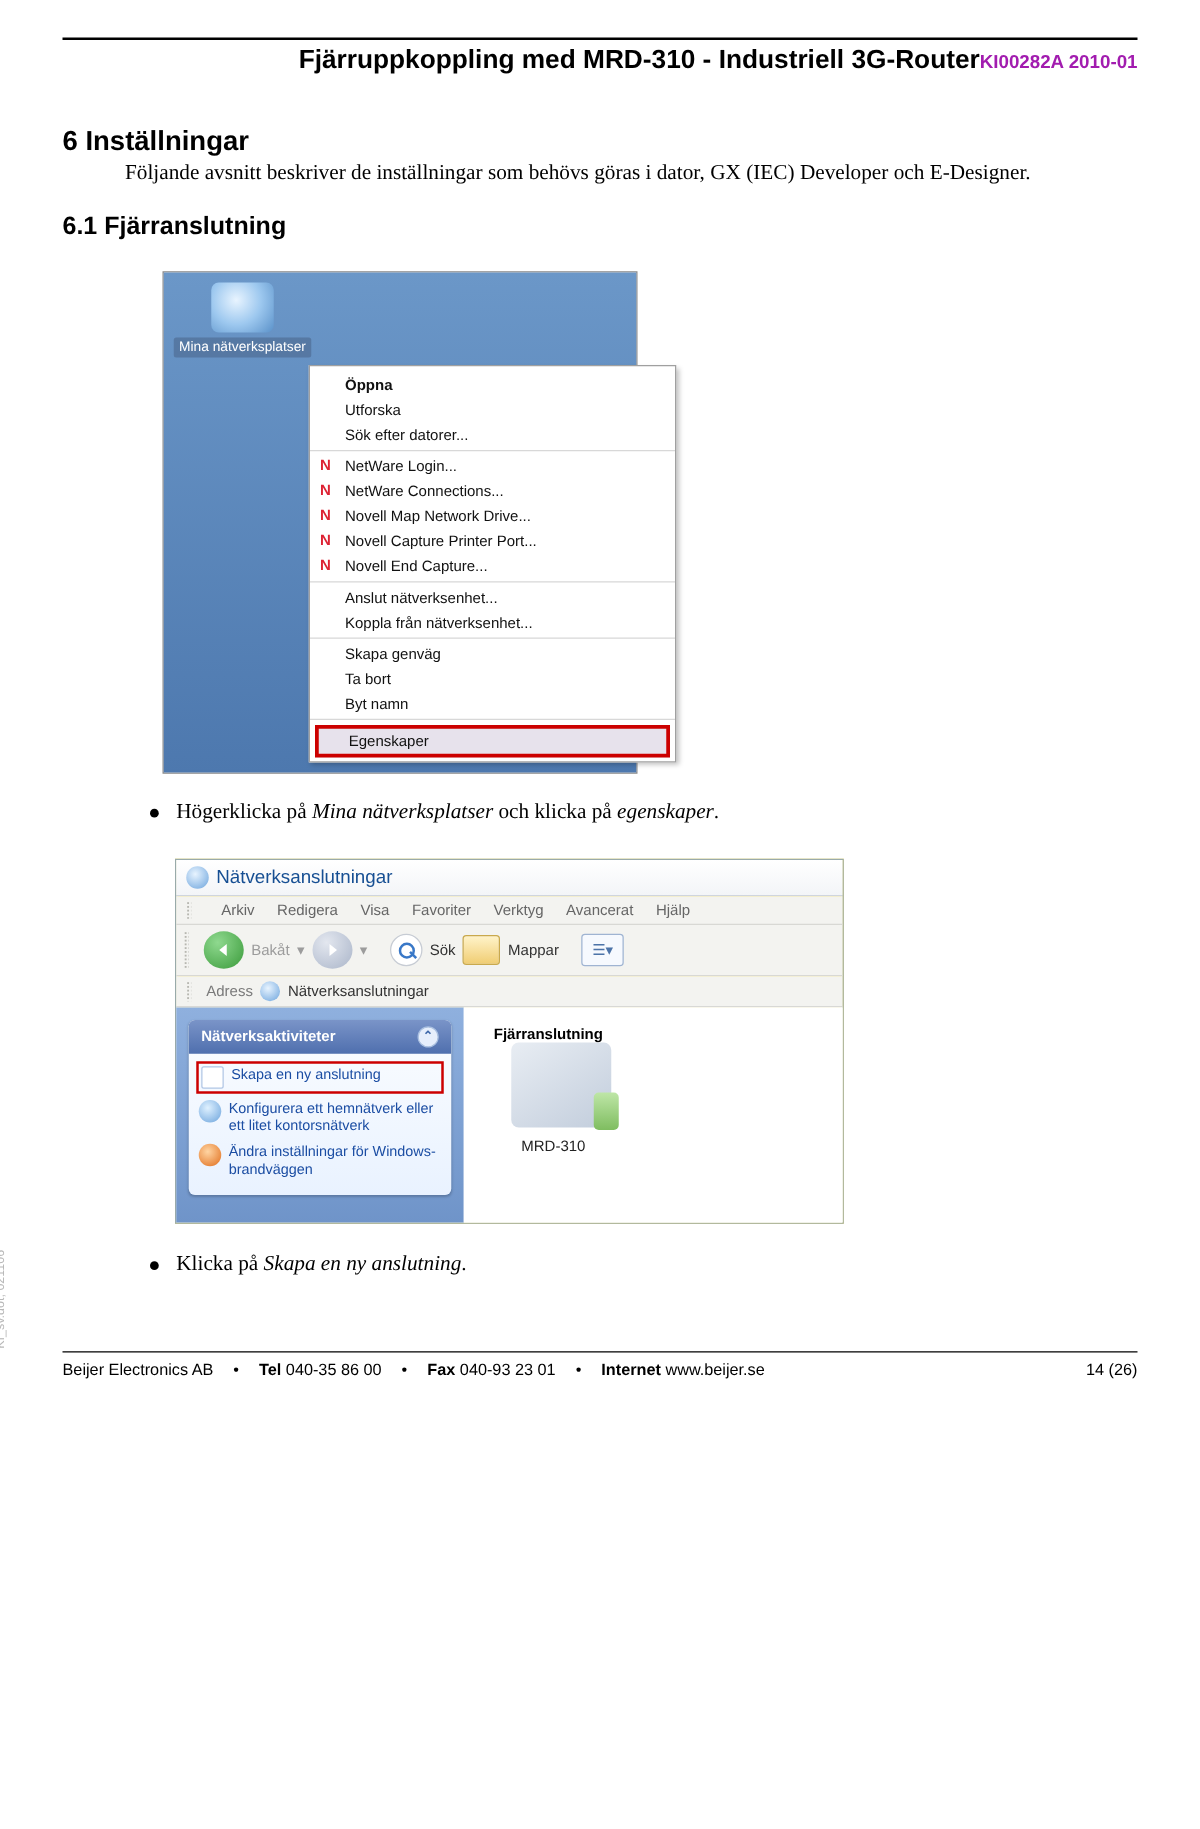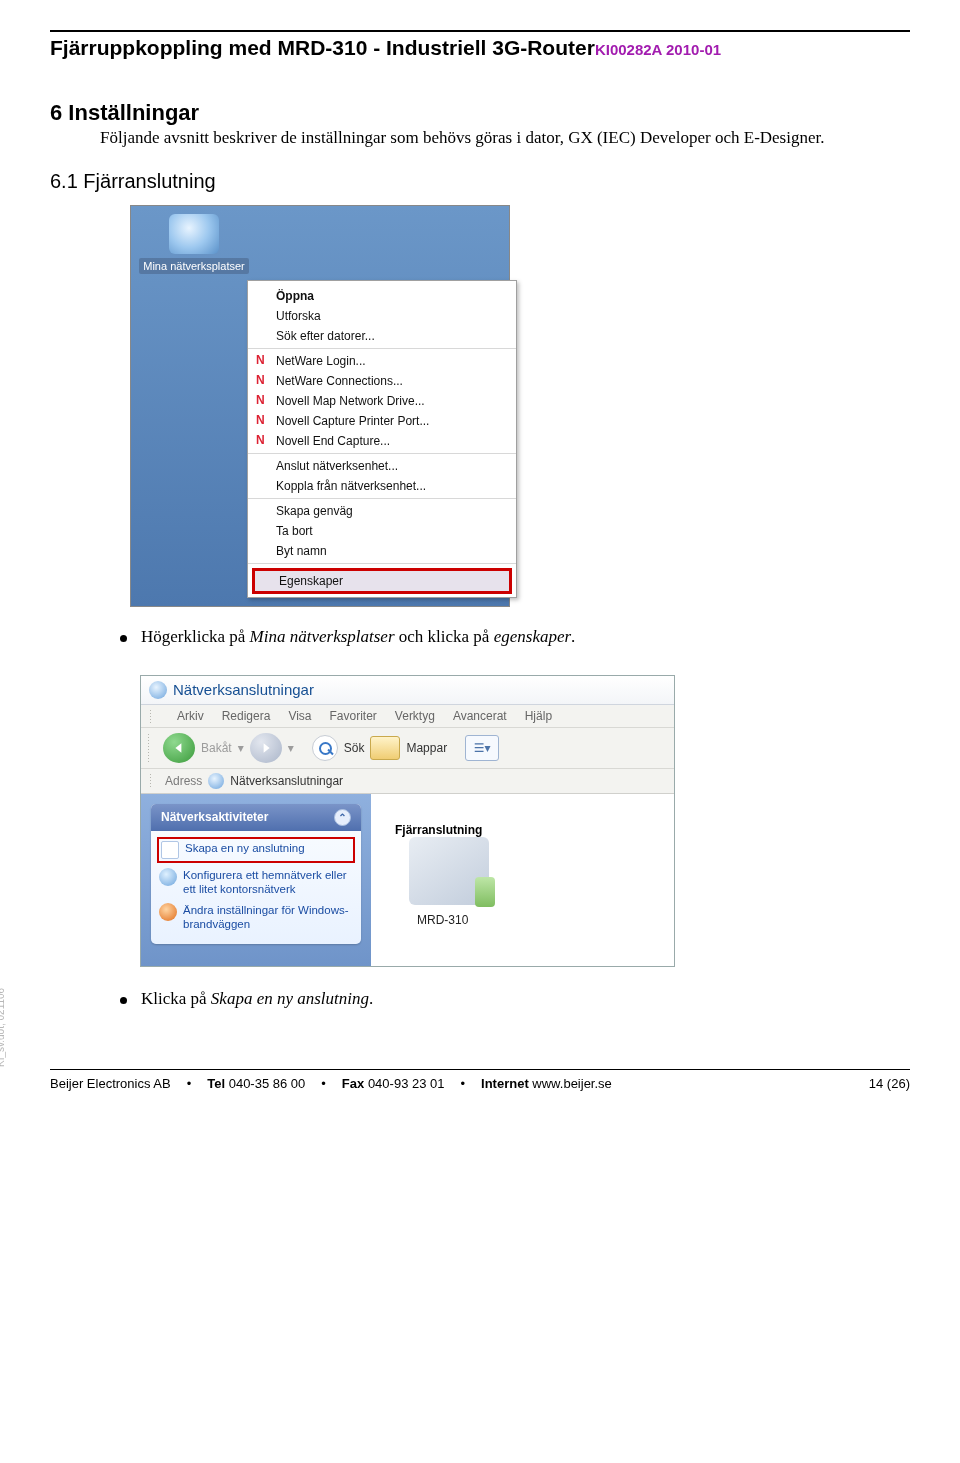--- a/index.html
+++ b/index.html
@@ -11,21 +11,21 @@
     margin: 0 auto;
     padding: 30px 50px 20px 50px;
     position: relative;
   }
   .header-line {
     border-top: 2px solid #000;
     margin-bottom: 4px;
   }
   .header {
     display: flex;
-    justify-content: flex-start;
+    justify-content: flex-end;
     align-items: baseline;
     margin-bottom: 8px;
   }
   .header-title {
     font-weight: bold;
     font-size: 21px;
   }
   .header-code {
     font-weight: bold;
     font-size: 15px;
@@ -37,23 +37,23 @@
     margin-top: 40px;
   }
   .body-text {
     font-family: Garamond, "Times New Roman", serif;
     font-size: 17px;
     margin-left: 50px;
     margin-bottom: 20px;
     line-height: 1.4;
   }
   .subsection-heading {
-    font-weight: normal;
+    font-weight: bold;
     font-size: 20px;
-    margin-bottom: 12px;
+    margin-bottom: 24px;
   }
   .screenshot1 {
     margin-left: 80px;
     margin-bottom: 20px;
     width: 380px;
     border: 1px solid #888;
   }
   .desktop-bg {
     background: linear-gradient(180deg,#6b97c8 0%, #4d78ae 100%);
     padding: 8px 0 8px 8px;
@@ -79,21 +79,21 @@
     line-height: 1.1;
   }
   .context-menu {
     background: #fff;
     border: 1px solid #a0a0a0;
     margin-top: 6px;
     font-size: 12px;
     font-family: Tahoma, Arial, sans-serif;
     padding: 3px 0;
     box-shadow: 2px 2px 4px rgba(0,0,0,.25);
-    width: 270px;
+    width: 294px;
     margin-left: 108px;
   }
   .menu-group { border-top: 1px solid #d8d8d8; padding: 2px 0; }
   .menu-group:first-child { border-top: none; }
   .menu-item {
     padding: 3px 10px 3px 28px;
     position: relative;
     color: #111;
     cursor: default;
   }
@@ -231,21 +231,20 @@
     align-items: center;
     gap: 6px;
     border-bottom: 1px solid #d0d0cc;
   }
   .addr-label { color: #7a7a7a; font-size:12px; }
   .addr-icon { width:16px; height:16px; background:radial-gradient(circle at 40% 35%,#e8f4ff,#6ba3dc); border-radius:50%; }
   .addr-text { color: #333; }
   .s2-body {
     display: flex;
     background: #fff;
-    align-items: center;
   }
   .s2-tasks {
     width: 230px;
     background: linear-gradient(#8fb0de,#6f94c9);
     padding: 10px 10px 22px 10px;
   }
   .task-box {
     background: linear-gradient(#fbfdff,#e9f2ff);
     border-radius: 5px;
     overflow: hidden;

